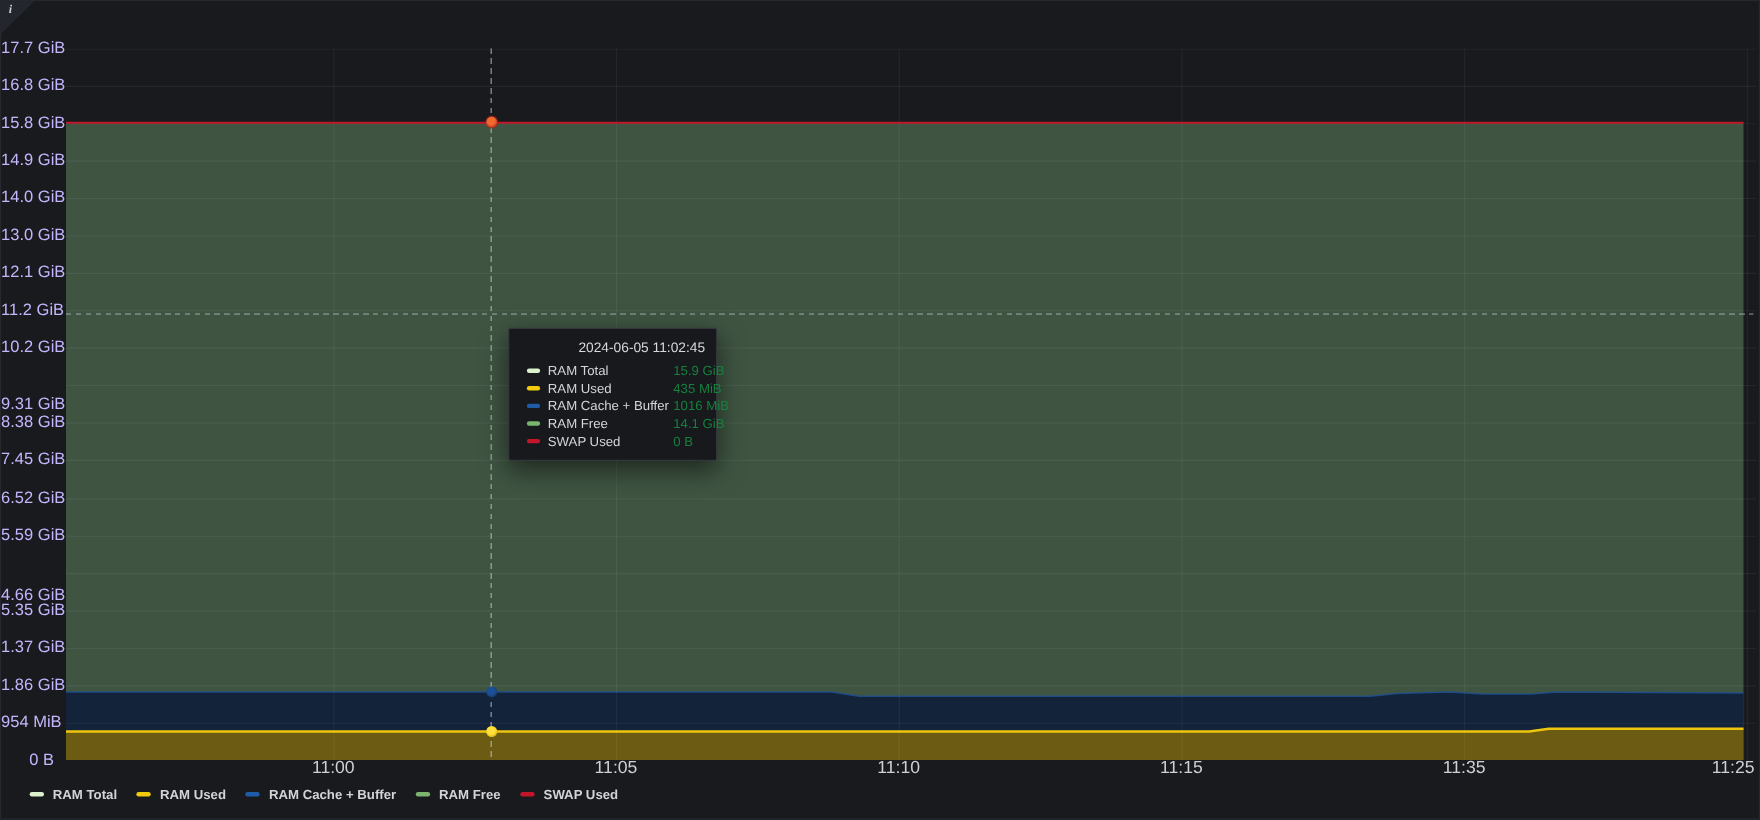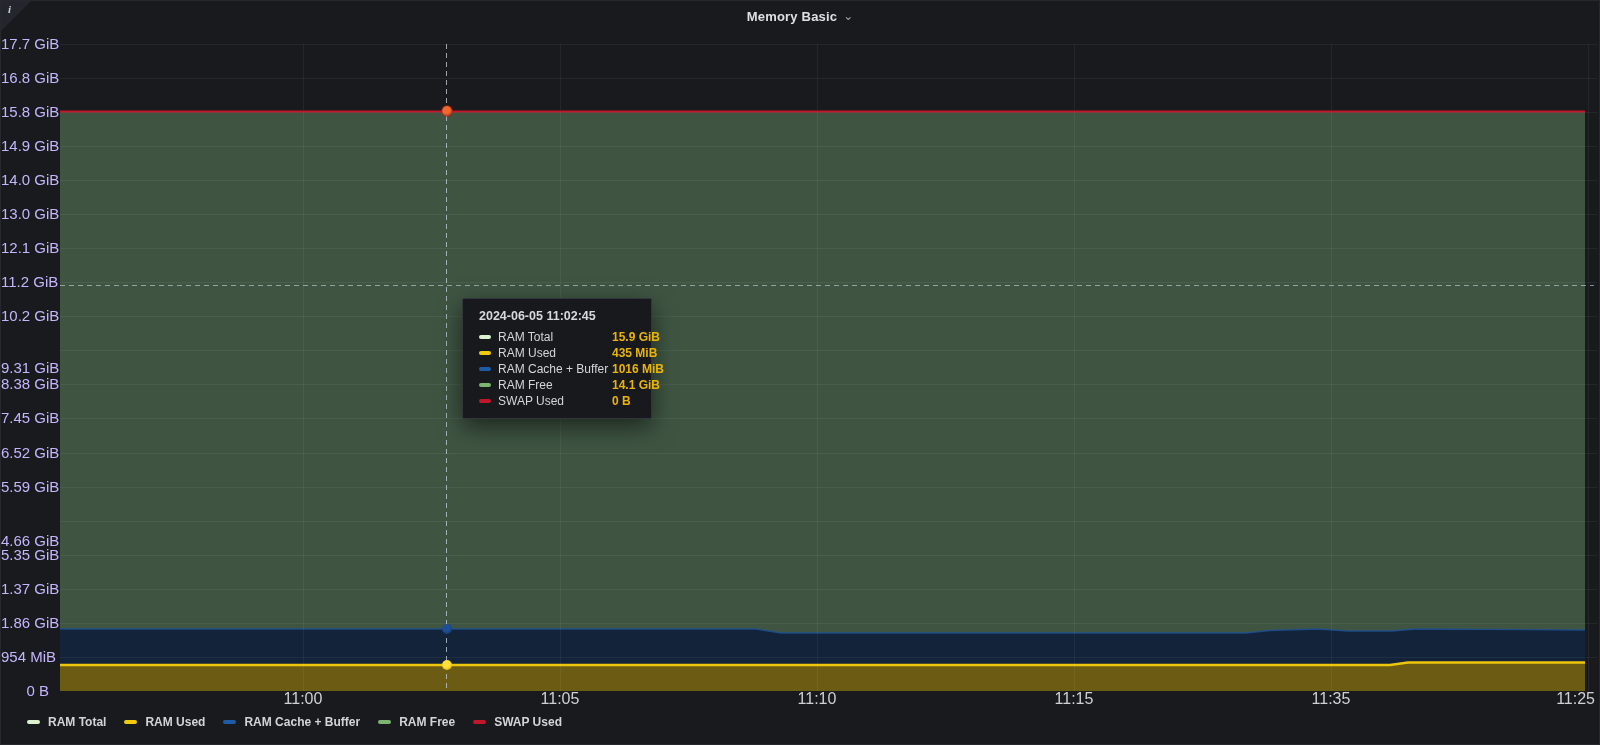--- a/index.html
+++ b/index.html
@@ -70,24 +70,24 @@
   .pt-cache { left:441px; top:623px; background:radial-gradient(circle at 45% 40%, #1d4f97 0 40%, #143054 90%); }
   .pt-used  { left:441px; top:659px; background:radial-gradient(circle at 45% 40%, #ffe13a 0 40%, #d4a90a 90%); }
 
   
   .tooltip {
     position:absolute; left:461px; top:297px; width:190px; z-index:9;
     background:rgba(22,24,28,.97); border:1px solid #33363c; border-radius:2px;
     box-shadow:0 8px 24px rgba(0,0,0,.55);
     padding:8px 10px 9px 10px; color:#d8d9da;
   }
-  .tooltip-title { font-size:12.5px; font-weight:700; margin:2px 0 6px 6px; white-space:nowrap; }
+  .tooltip-title { font-size:12.5px; font-weight:400; margin:2px 0 6px 6px; white-space:nowrap;text-align:right; }
   .tooltip-row { display:grid; grid-template-columns:12px 107px auto; align-items:center; column-gap:7px; height:16px; margin-left:6px; }
   .tooltip-row .lbl { font-size:12px; color:#d3d5d9; white-space:nowrap; }
-  .tooltip-row .val { font-size:12px; font-weight:700; color:#eab308; white-space:nowrap; }
+  .tooltip-row .val { font-size:12px; font-weight:400; color:#15803d; white-space:nowrap; }
 
   
   .sw { display:inline-block; width:12px; height:4px; border-radius:2px; }
   .sw-total { background:#dcf2cf; }
   .sw-used  { background:#f2cc0c; }
   .sw-cache { background:#1f5ca8; }
   .sw-free  { background:#7cb56f; }
   .sw-swap  { background:#c4162a; }
 
   
@@ -101,24 +101,20 @@
 </style>
 </head>
 <body>
 
 <div class="panel">
 
   <div class="info-corner">
     <span class="glyph">i</span>
   </div>
 
-  <div class="header">
-    <span class="panel-title">Memory Basic</span>
-    <span class="chevron">⌄</span>
-  </div>
 
   <div class="y-axis">
     <span class="y-tick" style="top:35px">17.7 GiB</span>
     <span class="y-tick" style="top:69px">16.8 GiB</span>
     <span class="y-tick" style="top:103px">15.8 GiB</span>
     <span class="y-tick" style="top:137px">14.9 GiB</span>
     <span class="y-tick" style="top:171px">14.0 GiB</span>
     <span class="y-tick" style="top:205px">13.0 GiB</span>
     <span class="y-tick" style="top:239px">12.1 GiB</span>
     <span class="y-tick" style="top:273px">11.2 GiB</span>

